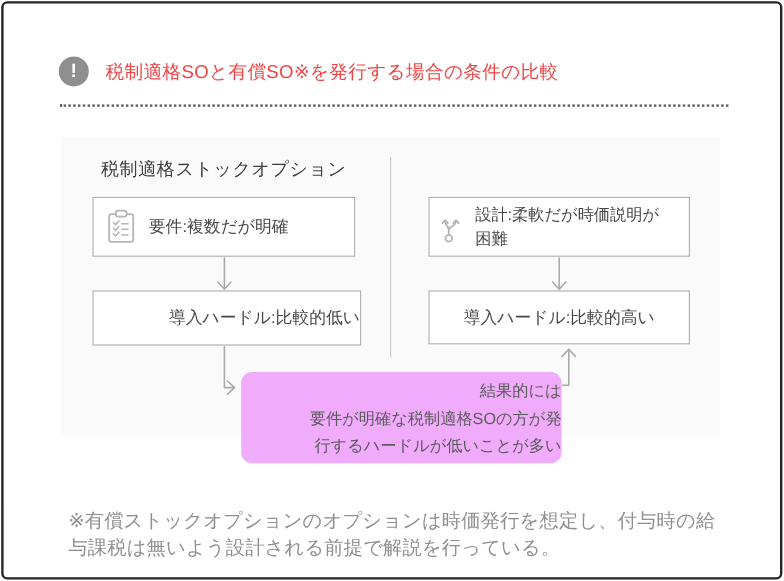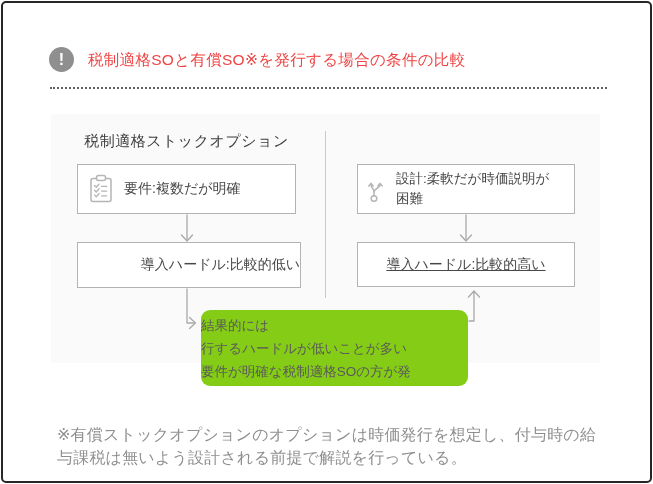--- a/index.html
+++ b/index.html
@@ -15,23 +15,23 @@
   .panel{position:absolute;left:48px;top:111px;width:549px;height:249px;background:#fafafa;}
   .v-divider{position:absolute;left:322px;top:128px;width:1px;height:167px;background:#c9c9c9;}
   .col-heading{position:absolute;top:129px;font-size:15px;font-weight:normal;color:#3d3d3d;text-align:center;letter-spacing:.5px;white-space:nowrap;}
   .col-heading.left{left:74px;width:219px;}
   .col-heading.right{left:354px;width:218px;}
   .node{position:absolute;box-sizing:border-box;background:#fff;border:1px solid #b3b3b3;display:flex;align-items:center;color:#474747;font-size:14px;}
   .node .icn{flex:0 0 auto;display:block;}
   .node-1l{left:74px;top:161px;width:219px;height:50px;padding:16px 10px;gap:10px;}
   .node-1r{left:354px;top:161px;width:218px;height:50px;padding:0 8px;gap:8px;font-size:13.5px;line-height:1.45;}
   .node-2l{left:74px;top:239px;width:224px;height:46px;justify-content:flex-end;}
-  .node-2r{left:354px;top:239px;width:218px;height:45px;justify-content:center;text-decoration:underline;}
-  .result-box{position:absolute;left:198px;top:307px;width:267px;height:76px;background:#84cc16;border-radius:9px;
-    text-align:left;font-size:13.5px;color:#5a5a5a;line-height:23px;padding-top:4px;box-sizing:border-box;}
+  .node-2r{left:354px;top:239px;width:218px;height:45px;justify-content:center;}
+  .result-box{position:absolute;left:198px;top:307px;width:267px;height:76px;background:#f0abfc;border-radius:9px;
+    text-align:right;font-size:13.5px;color:#5a5a5a;line-height:23px;padding-top:4px;box-sizing:border-box;}
   .footnote{position:absolute;left:54px;top:420px;width:554px;font-size:16px;color:#8f8f8f;line-height:23px;letter-spacing:.2px;}
   .flow{position:absolute;inset:0;pointer-events:none;}
 </style>
 </head>
 <body>
 
 <div class="stage">
   <div class="card">
 
     <div class="alert-circle">!</div>
@@ -76,22 +76,22 @@
         <span>困難</span>
       </span>
     </div>
 
     <div class="node node-2r">
       <span>導入ハードル:比較的高い</span>
     </div>
 
     <div class="result-box">
       <div>結果的には</div>
+      <div>要件が明確な税制適格SOの方が発</div>
       <div>行するハードルが低いことが多い</div>
-      <div>要件が明確な税制適格SOの方が発</div>
     </div>
 
     <svg class="flow" width="653" height="484" viewBox="0 0 653 484" fill="none" stroke="#a9a9a9" stroke-width="1.3" stroke-linecap="round" stroke-linejoin="round">
       <path d="M184 212 V237"></path>
       <path d="M178.5 232 L184 238 L189.5 232"></path>
       <path d="M463 212 V237"></path>
       <path d="M457.5 232 L463 238 L468.5 232"></path>
       <path d="M184 286 V320 H191"></path>
       <path d="M186.5 314.5 L192.5 320 L186.5 325.5"></path>
       <path d="M466 318 H471 V289"></path>

